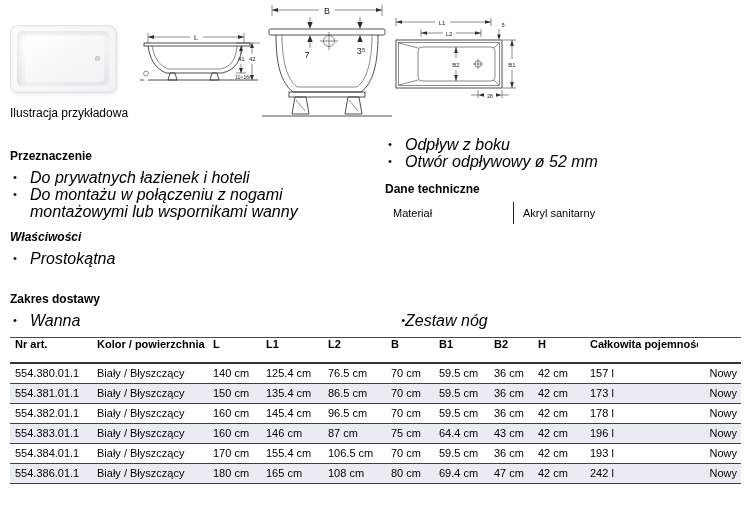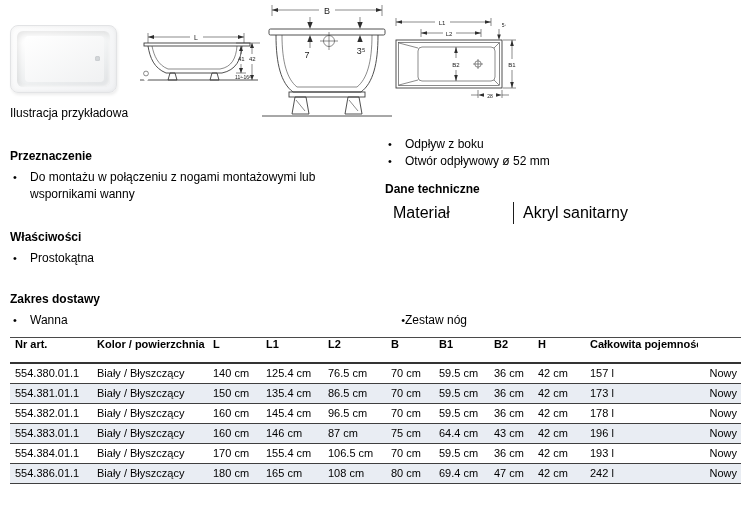--- a/index.html
+++ b/index.html
@@ -35,25 +35,25 @@
   svg.draw text { fill:#1c1c1c; stroke:none;
     font-family:"Liberation Sans", sans-serif; }
   .lab-big { font-size:9px; }
   .lab-med { font-size:7px; }
   .lab-sm  { font-size:6px; }
   .lab-xs  { font-size:5px; }
 
   
   .caption { left:10px; top:106px; font-size:12px; }
   h3.sec { font-size:12px; font-weight:700; }
-  .bullets { font-size:12px; line-height:17px; }
+  .bullets { font-size:16px; line-height:17px;font-style:italic; }
   .bullet-row { display:flex; }
   .bullet-row::before { content:"•"; width:17px; flex:0 0 17px;
     font-size:11px; padding-left:3px; }
-  .tech-row { display:flex; align-items:center; font-size:16px; }
+  .tech-row { display:flex; align-items:center; font-size:11px; }
   .tech-label { width:128px; padding-left:8px; }
   .tech-div { width:0; border-left:1.5px solid #1d1d1d; height:22px; }
   .tech-value { padding-left:9px; }
 
   
   .tblwrap { left:10px; top:337px; width:731px; }
   table { border-collapse:collapse; table-layout:fixed; width:731px;
     font-size:11px; }
   th { text-align:left; font-weight:700; height:21px; vertical-align:middle;
     padding:0 0 12px 5px; white-space:nowrap; overflow:hidden; }
@@ -208,25 +208,28 @@
   <polygon class="arrow" points="86,89 92,87.2 92,90.8"></polygon>
   <polygon class="arrow" points="110,89 104,87.2 104,90.8"></polygon>
   <text x="98" y="91.5" text-anchor="middle" class="lab-xs">28</text>
 </svg>
 
 <div class="abs caption">Ilustracja przykładowa</div>
 
 <h3 class="abs sec" style="left:10px; top:149px;">Przeznaczenie</h3>
 <div class="abs bullets" style="left:10px; top:169px; width:362px;">
   <div class="bullet-row">
+    <span>Do prywatnych łazienek i hoteli</span>
+  </div>
+  <div class="bullet-row">
     <span>Do montażu w połączeniu z nogami montażowymi lub wspornikami wanny</span>
   </div>
 </div>
 
-<h3 class="abs sec" style="left:10px; top:230px;">Właściwości</h3>
+<h3 class="abs sec" style="left:10px; top:230px;font-style:italic;">Właściwości</h3>
 <div class="abs bullets" style="left:10px; top:250px; width:362px;">
   <div class="bullet-row">
     <span>Prostokątna</span>
   </div>
 </div>
 
 <div class="abs bullets" style="left:385px; top:136px; width:350px;">
   <div class="bullet-row">
     <span>Odpływ z boku</span>
   </div>

